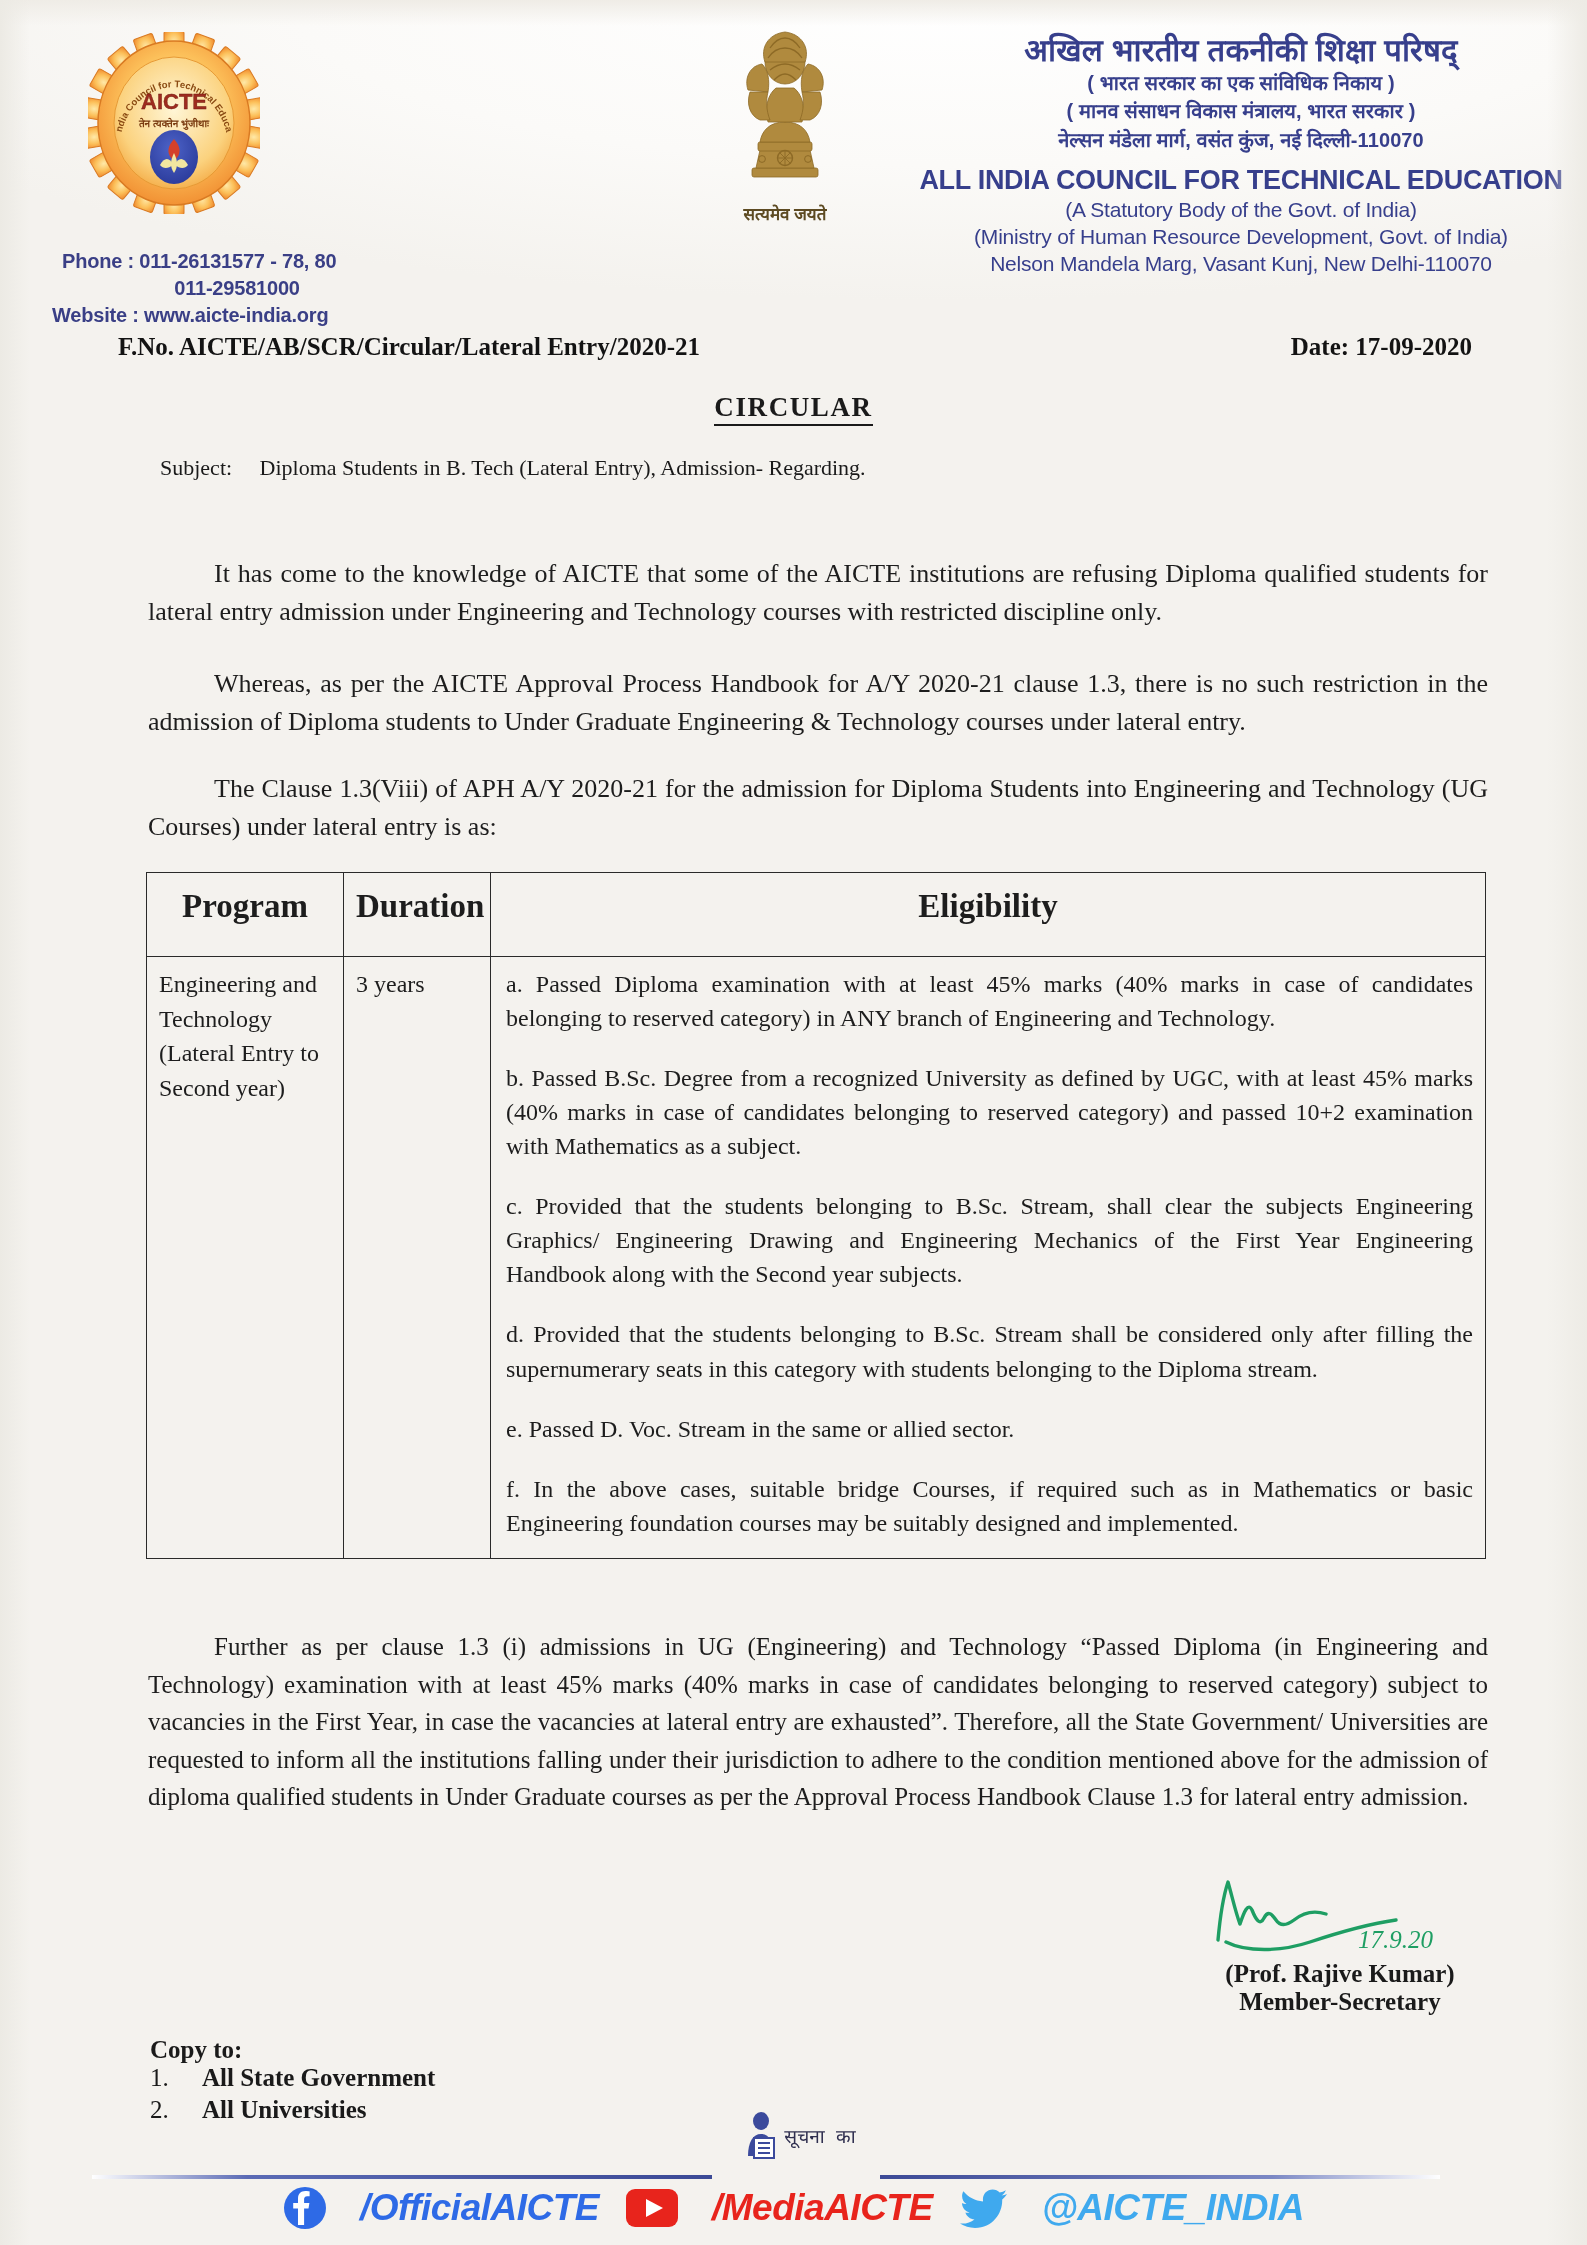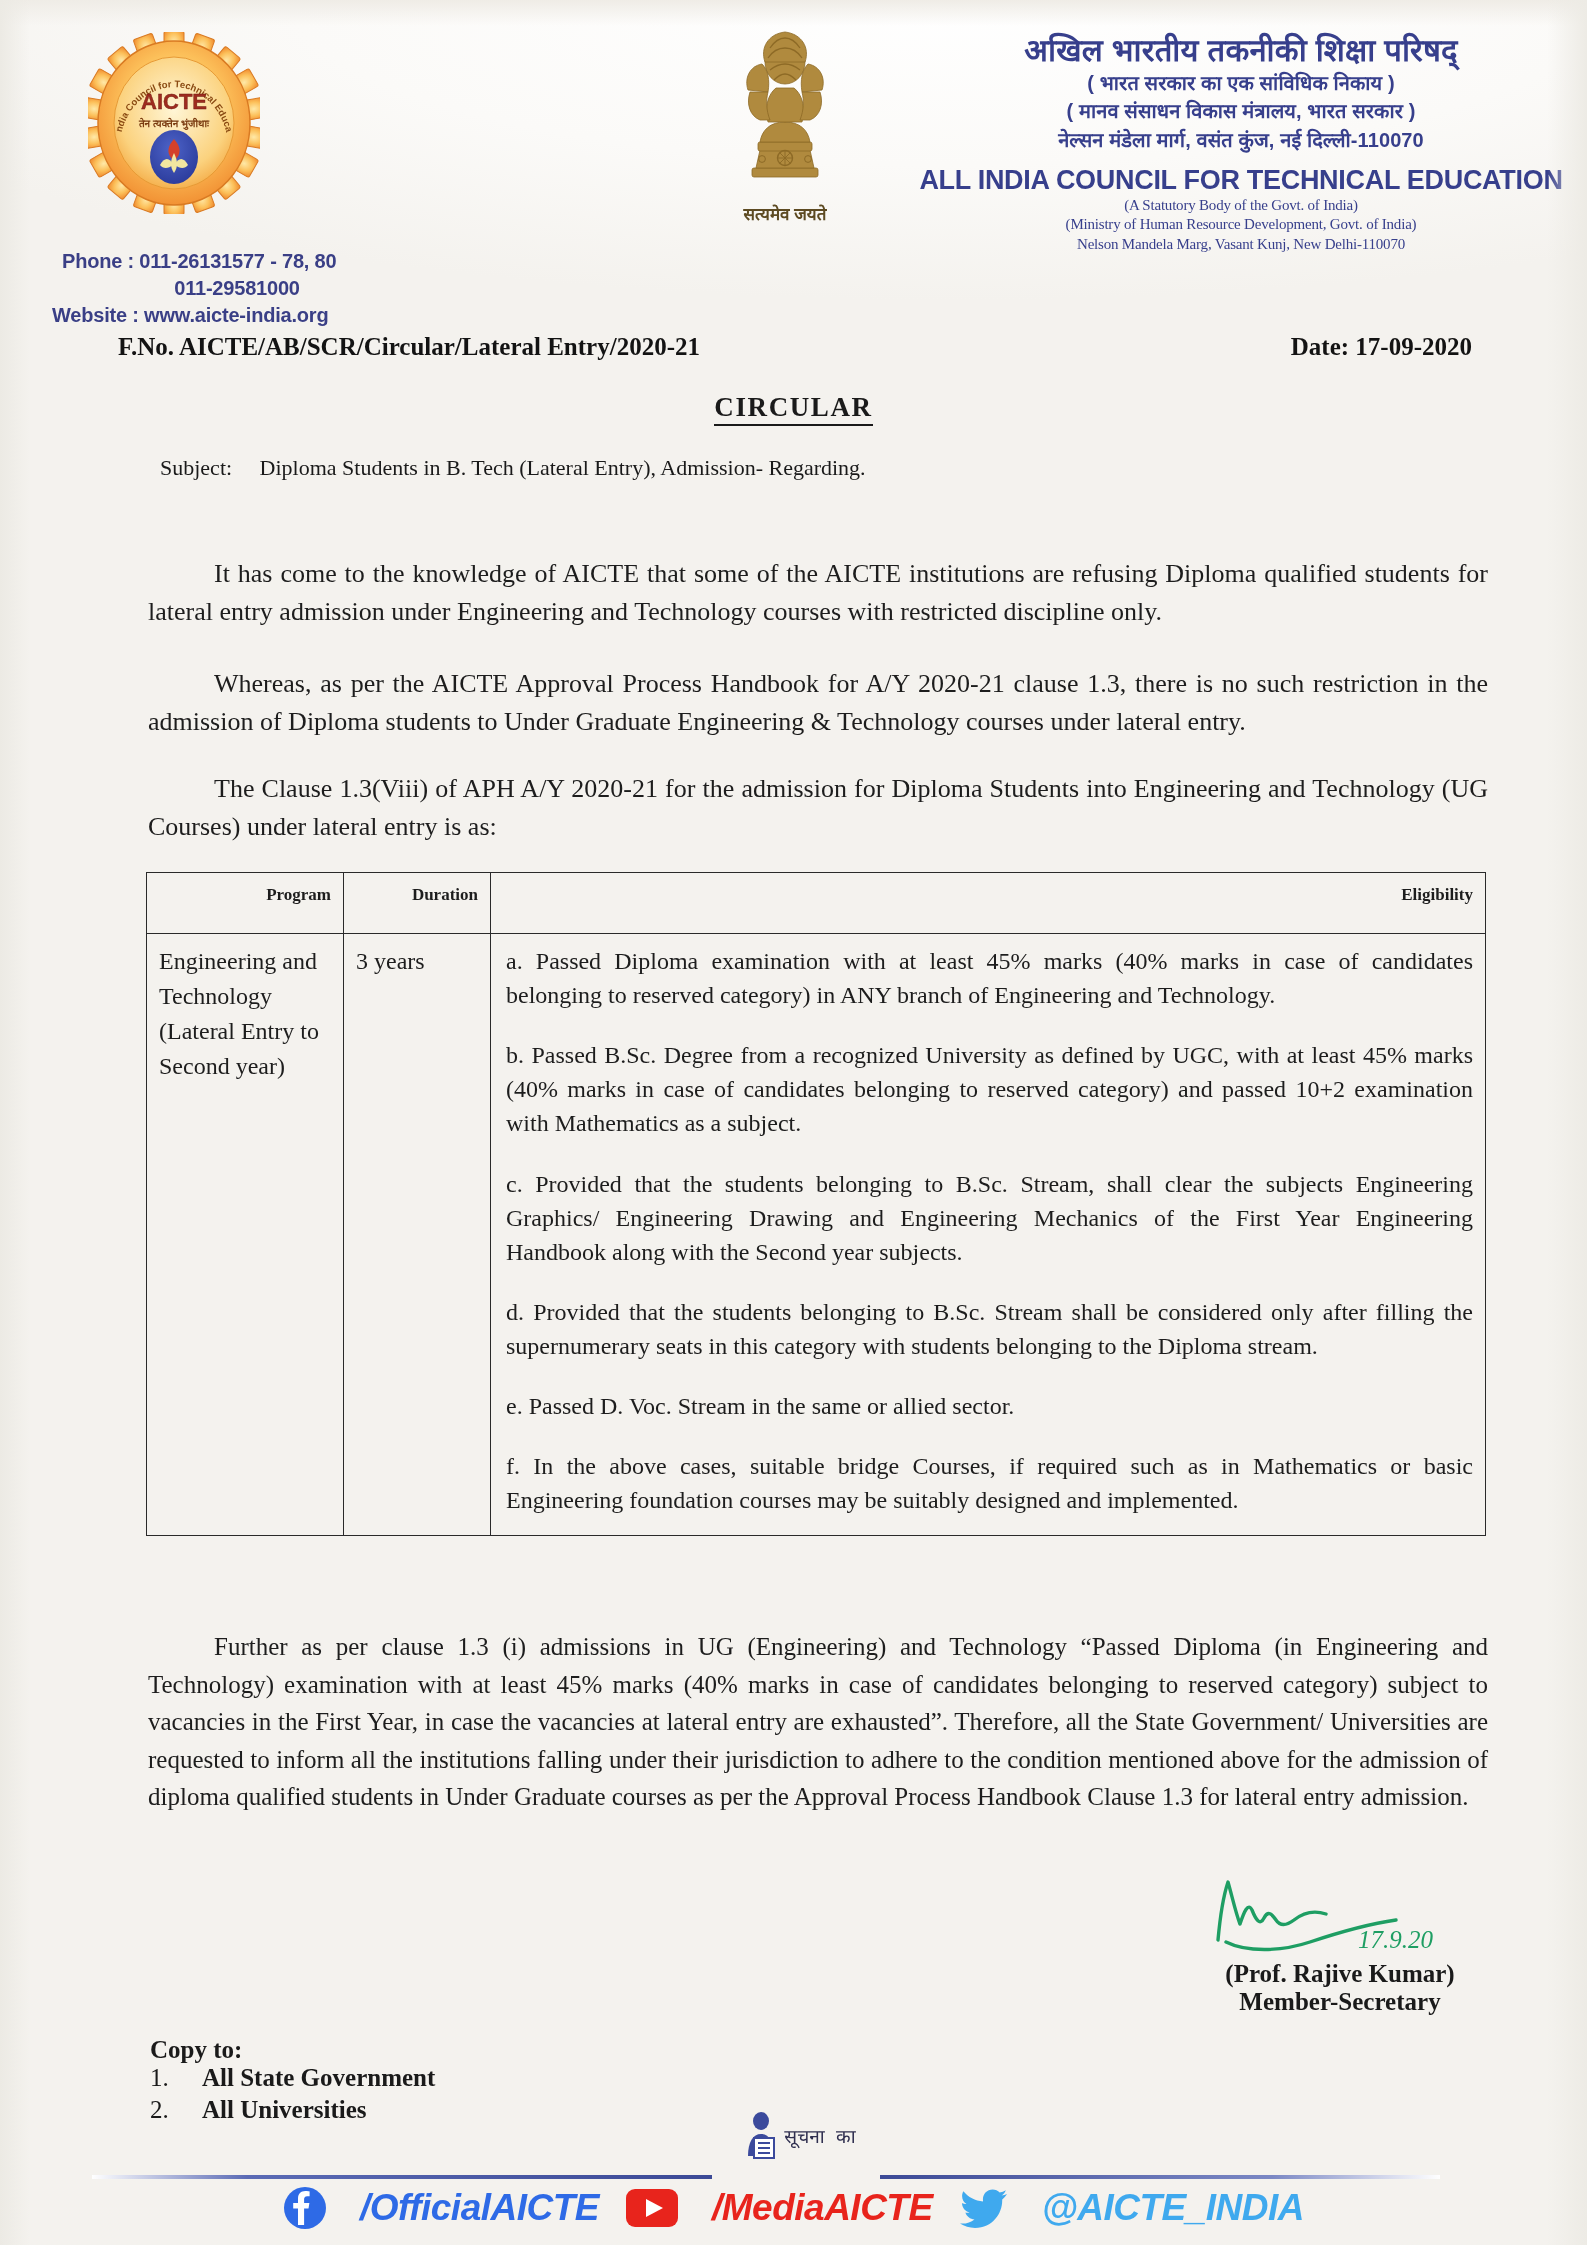--- a/index.html
+++ b/index.html
@@ -98,22 +98,22 @@
   }
   .eng-title {
     margin-top: 12px;
     font-family: "Liberation Sans", sans-serif;
     font-size: 27px;
     font-weight: bold;
     letter-spacing: -0.3px;
     line-height: 1.1;
   }
   .eng-sub {
-    font-family: Liberation Serif, serif;
-    font-size: 15px;
+    font-family: Liberation Sans, sans-serif;
+    font-size: 21px;
     line-height: 1.3;
     letter-spacing: -0.2px;
     text-align: center;
   }
 
   
   .meta-row {
     position: absolute;
     left: 118px;
     top: 333px;
@@ -178,23 +178,23 @@
   .tbl td, .tbl th {
     border: 1.6px solid #2a2a2a;
     vertical-align: top;
     padding: 10px 12px 14px 12px;
     font-size: 24px;
     line-height: 1.42;
     color: #1d1d1d;
   }
   .tbl th {
     font-weight: bold;
-    text-align: right;
+    text-align: center;
     padding-bottom: 26px;
-    font-size: 17px;
+    font-size: 33px;
   }
   .col-program { width: 172px; }
   .col-duration { width: 122px; }
   .cell-elig p {
     margin: 0 0 26px 3px;
     text-align: justify;
   }
   .cell-elig p:last-child { margin-bottom: 4px; }
   .cell-prog div { line-height: 1.45; }
 

